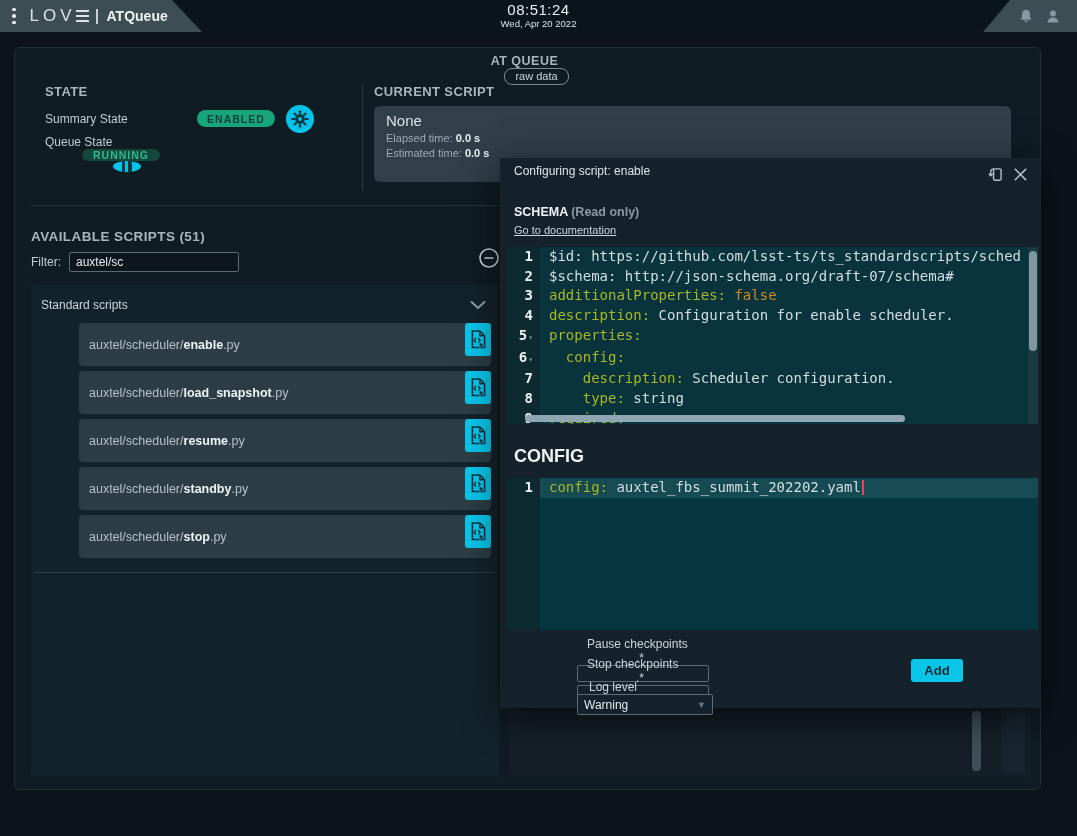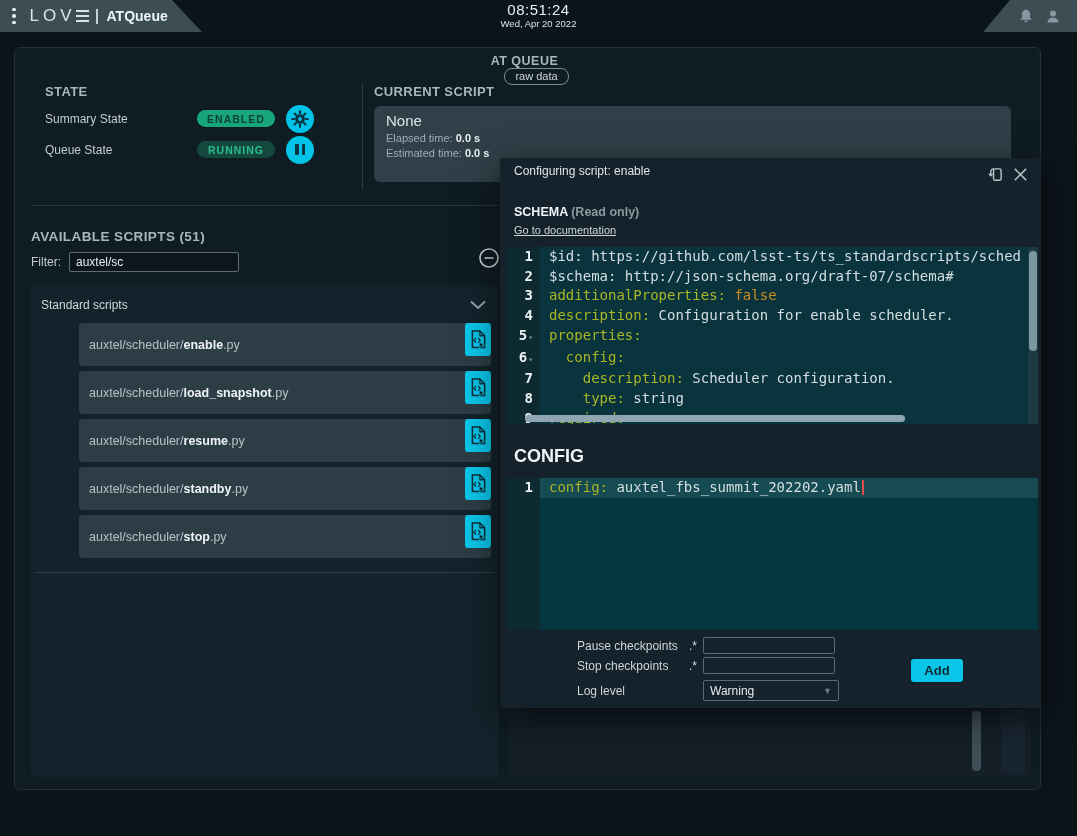--- a/index.html
+++ b/index.html
@@ -34,21 +34,21 @@
   .legend{color:#a9b6bd;font-weight:bold;font-size:12.5px;letter-spacing:.5px;margin-right:12px;white-space:nowrap;}
   .legend-line{flex:1;height:1px;background:#37474f;}
   .rawdata-btn{margin-left:12px;border:1px solid #7e8c94;border-radius:8px;color:#ccd5da;
                font-size:11px;padding:1px 10px 2px;background:transparent;cursor:pointer;
                font-family:"Liberation Sans",sans-serif;}
   .sec-title{color:#a9b6bd;font-weight:bold;font-size:13px;letter-spacing:.4px;}
 
   
   #state-title{position:absolute;left:30px;top:36px;}
   .state-row{position:absolute;left:30px;display:flex;align-items:center;height:29px;}
-  .state-row.r1{top:56px;} .state-row.r2{top:87px;}
+  .state-row.r1{top:56px;} .state-row.r2{top:87px;flex-direction:column;}
   .state-label{width:152px;color:#c3cdd2;font-size:12px;}
   .badge{width:78px;height:17px;border-radius:9px;display:flex;align-items:center;justify-content:center;
          font-size:10.5px;font-weight:bold;letter-spacing:1px;}
   .badge.solid{background:#18a579;color:#0c4038;}
   .badge.outline{background:#14483c;color:#2abd8d;}
   .round-btn{width:28px;height:28px;border-radius:50%;background:#01c3e8;margin-left:11px;
              display:flex;align-items:center;justify-content:center;cursor:pointer;}
   .pause-glyph{display:flex;gap:3px;}
   .pause-glyph i{width:3.5px;height:11px;background:#083641;border-radius:1px;}
   .vdivider{position:absolute;left:347px;top:36px;height:106px;width:1px;background:#2c3c44;}
@@ -108,21 +108,21 @@
   .lc{flex:1;white-space:pre;padding-left:9px;overflow:hidden;}
   .code-line.active .lc{background:#174b53;}
   .tok-key{color:#a9b626;} .tok-val{color:#d4dde1;} .tok-bool{color:#cd8a1e;}
   .cursor{display:inline-block;width:2px;height:15px;background:#e14b4b;vertical-align:text-bottom;margin-left:1px;}
   .vsb{position:absolute;right:0;top:0;width:10px;height:100%;background:#1b3a42;}
   .vsb-thumb{position:absolute;right:1px;top:4px;width:8px;height:100px;background:#7e96a2;border-radius:4px;cursor:pointer;}
   .hsb-thumb{position:absolute;left:18px;bottom:2px;width:380px;height:7px;background:#8fa6b2;border-radius:4px;cursor:pointer;}
   .config-label{position:absolute;left:14px;top:288px;font-size:18px;font-weight:bold;color:#f0f4f6;}
 
   .form{position:absolute;left:0;right:0;top:472px;bottom:0;}
-  .form-row{position:absolute;display:flex;align-items:center;font-size:12px;color:#ccd5d9;}
+  .form-row{position:absolute;display:flex;align-items:center;font-size:12px;color:#ccd5d9;flex-direction:column;}
   .form-row.p{left:77px;top:7px;} .form-row.s{left:77px;top:27px;} .form-row.l{left:77px;top:50px;}
   .f-label{width:112px;}
   .f-hint{width:14px;}
   .f-input{width:120px;height:15px;background:transparent;border:1px solid #5c6b73;border-radius:2px;
            color:#e6ecee;font-size:12px;padding:0 5px;font-family:"Liberation Sans",sans-serif;}
   .f-select{width:122px;height:19px;border:1px solid #5c6b73;border-radius:2px;background:#16222b;
             color:#e4eaec;display:flex;align-items:center;justify-content:space-between;
             padding:0 6px;cursor:pointer;box-sizing:content-box;}
   .f-select .car{color:#6a7a82;font-size:9px;}
   .add-btn{position:absolute;left:411px;top:29px;width:52px;height:23px;background:#09c5e8;color:#0b2b34;

